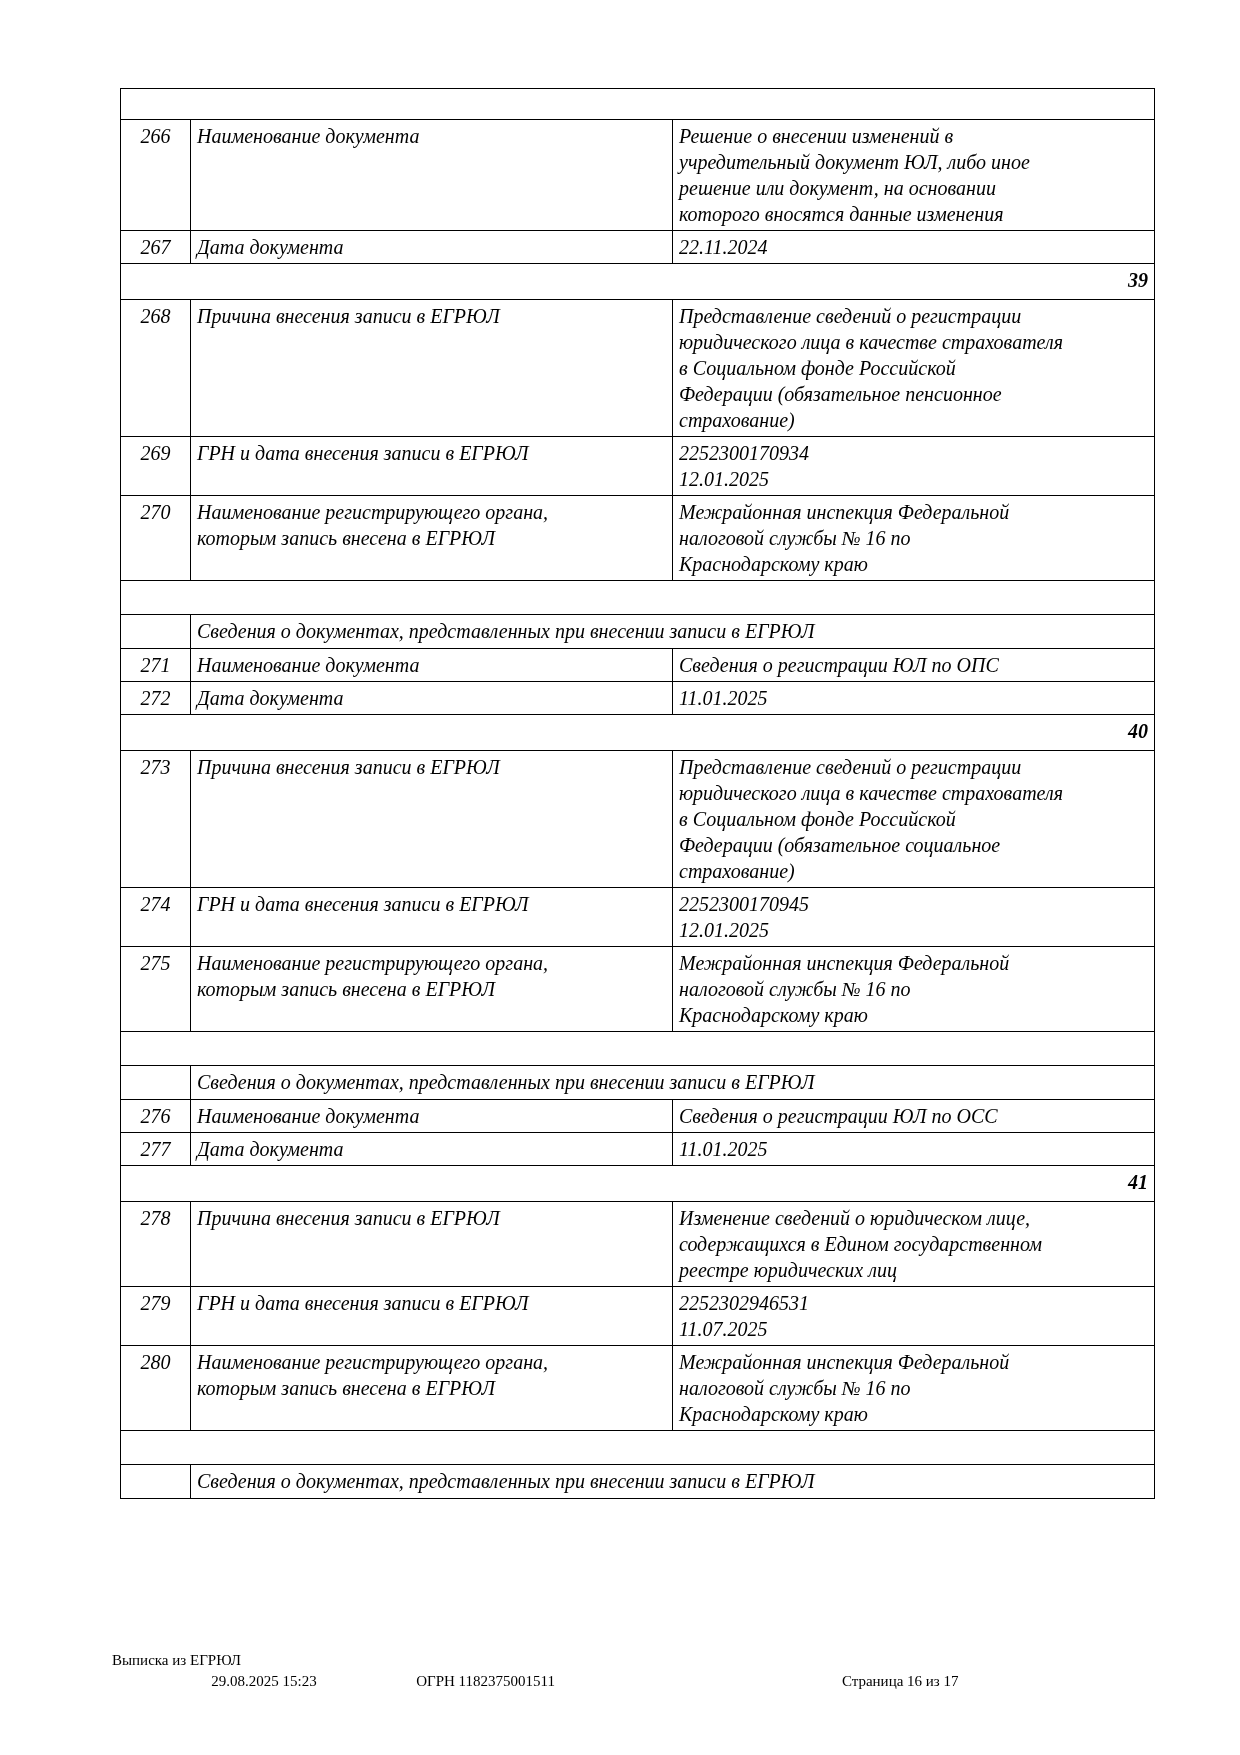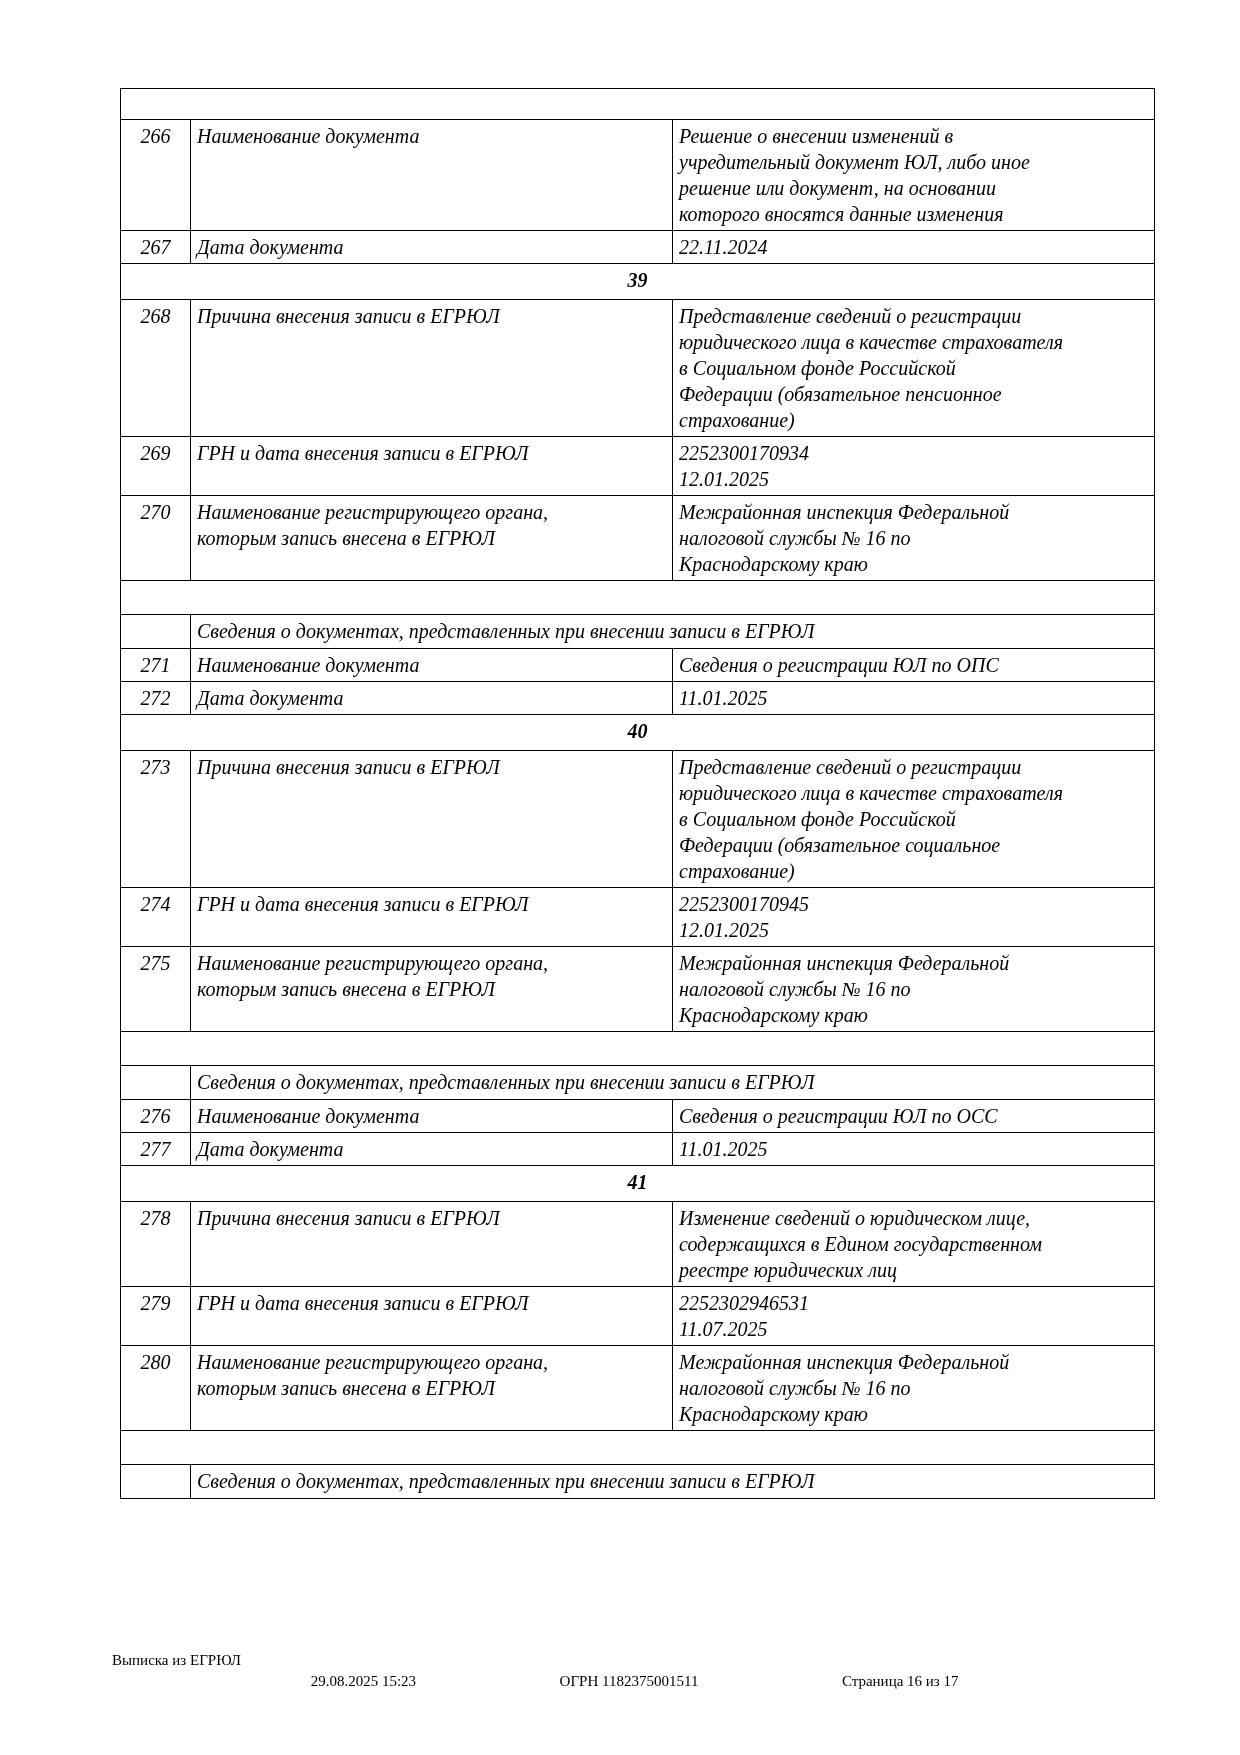--- a/index.html
+++ b/index.html
@@ -30,36 +30,36 @@
     overflow: hidden;
   }
   td.c-num {
     text-align: center;
     padding-left: 2px;
     padding-right: 2px;
   }
   tr.r-spacer td { height: 34px; padding: 0; }
   tr.r-spacer td.top-spacer { height: 31px; }
   tr.r-section td {
-    text-align: center;
+    text-align: right;
     font-weight: bold;
     height: 36px;
   }
   tr.r-subheader td.c-subheader { height: 34px; }
   .footer {
     position: absolute;
     left: 112px;
     top: 1650px;
     width: 1034px;
     font-size: 15px;
     line-height: 21px;
   }
   .f-line2 { display: flex; }
-  .f-left   { flex: 1; text-align: right; }
-  .f-center { flex: 1.4; text-align: center; }
+  .f-left   { flex: 1; text-align: center; }
+  .f-center { flex: 1.4; }
   .f-right  { flex: 1; }
 </style>
 </head>
 <body>
 
 <table class="doc-table">
   <colgroup>
     <col style="width:70px">
     <col style="width:482px">
     <col style="width:482px">

